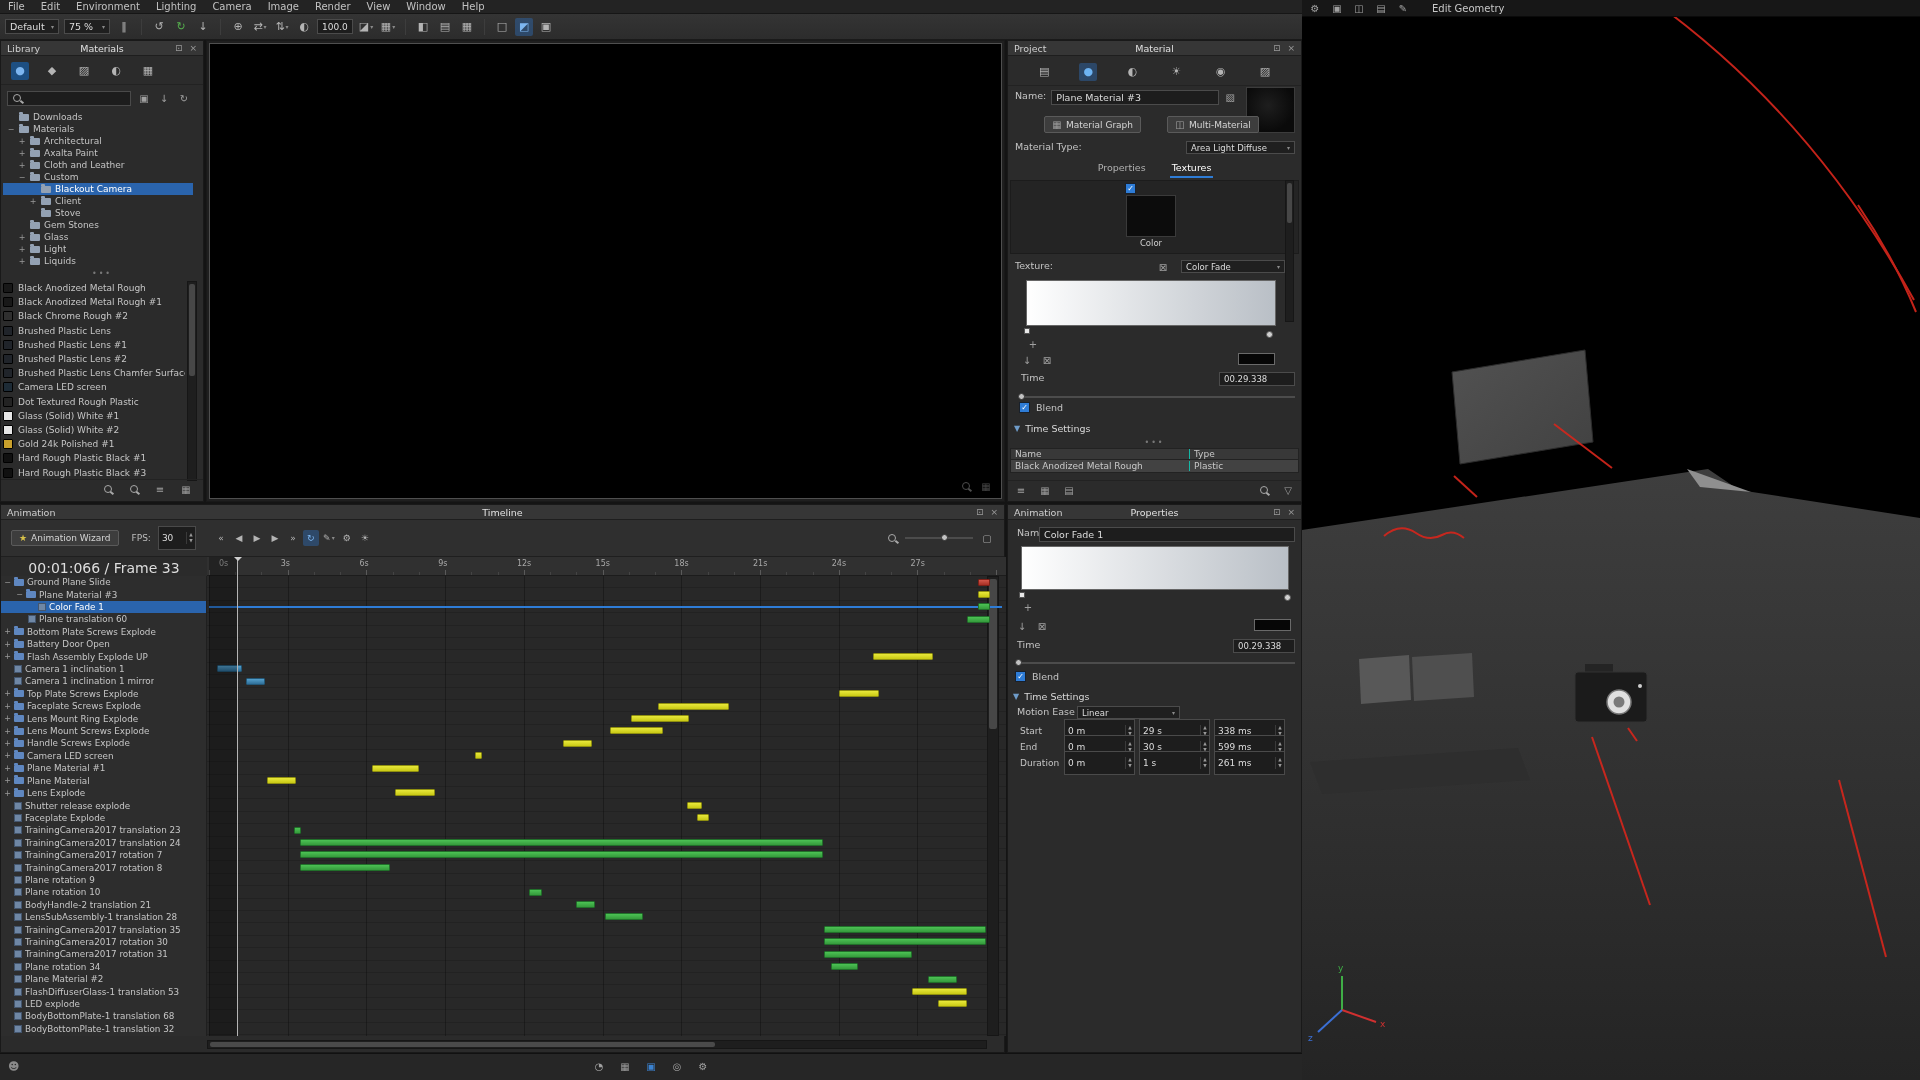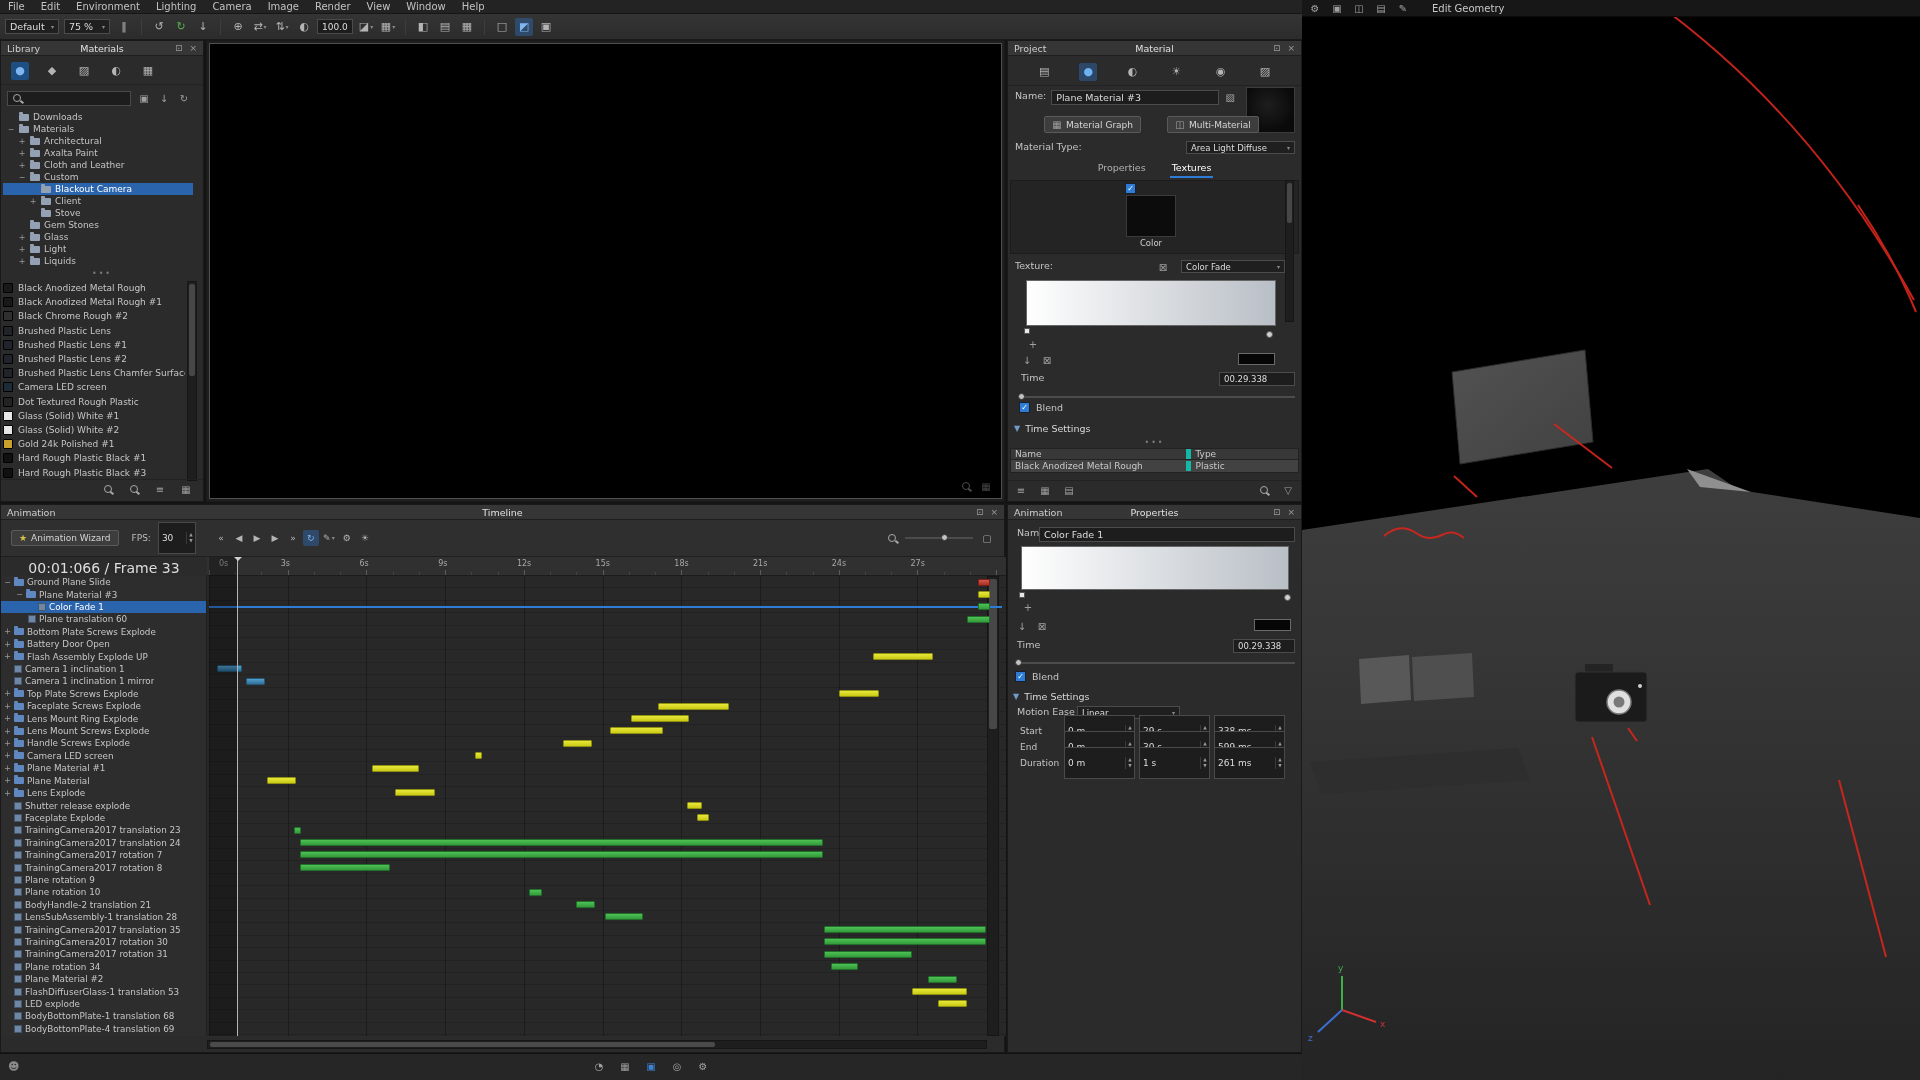--- a/index.html
+++ b/index.html
@@ -72,21 +72,21 @@
 .gdot{position:absolute;width:7px;height:7px;border-radius:50%;background:#d0d0d0;border:1px solid #555}
 .slidertrack{position:absolute;height:2px;background:#4c4c4c}
 .sliderdot{position:absolute;width:7px;height:7px;border-radius:50%;background:#c2c2c2;border:1px solid #333;top:-3px}
 .swatch{position:absolute;background:#060606;border:1px solid #6a6a6a}
 .ts-head{display:flex;align-items:center;gap:5px;font-size:9.5px;color:#d8d8d8}
 .ts-head .tri{color:#6f9cc9;font-size:8px}
 .ptable{position:absolute;left:2px;right:2px;font-size:9px}
 .ptable .th-row{display:flex;background:#383838;border:1px solid #222;height:12px;align-items:center}
 .ptable .td-row{display:flex;background:#424242;border:1px solid #222;border-top:none;height:13px;align-items:center}
 .ptable .c1{flex:1.7;padding:0 4px;overflow:hidden;white-space:nowrap}
-.ptable .c2{flex:1;padding:0 4px;border-left:5px solid #14b8a6}
+.ptable .c2{flex:1;padding:0 4px;border-left:1px solid #14b8a6}
 .proj-bottom{position:absolute;bottom:2px;left:0;right:0;height:19px;display:flex;align-items:center;padding:0 6px;gap:10px;border-top:1px solid #222}
 .spacer{flex:1}
 
 #animation{left:0;top:504px;width:1005px;height:549px}
 #anim-toolbar{position:absolute;top:15px;left:0;right:0;height:37px;display:flex;align-items:center;gap:7px;padding:0 10px;border-bottom:1px solid #1f1f1f;background:#2f2f2f}
 .transport{display:flex;align-items:center;gap:2px}
 .transport .icon{width:16px;height:16px;font-size:9px}
 #tl-timedisplay{position:absolute;left:0;top:55px;width:206px;text-align:center;font-size:14px;color:#dedede}
 #tl-ruler{position:absolute;left:206px;top:52px;width:799px;height:19px;background:#303030;border-bottom:1px solid #1c1c1c;overflow:hidden;font-size:8px;color:#a8a8a8}
 .rlab{position:absolute;top:2px}
@@ -109,21 +109,21 @@
 .sel-line{position:absolute;left:2px;right:4px;top:5px;height:2px;background:#2e7cd6;z-index:2}
 #elapsed-shade{position:absolute;top:52px;height:479px;background:rgba(0,0,0,.28);z-index:5;pointer-events:none}
 #playhead{position:absolute;top:52px;height:479px;width:1px;background:#b5b5b5;z-index:6}
 #playhead::before{content:"";position:absolute;top:0;left:-3px;border:4px solid transparent;border-top-color:#cfcfcf}
 #hscroll{position:absolute;left:206px;top:535px;width:780px;height:9px;background:#1e1e1e;border:1px solid #161616}
 #hthumb{position:absolute;top:1px;height:5px;left:2px;width:505px;background:#4a4a4a;border-radius:2px}
 
 #anim-props{left:1007px;top:504px;width:295px;height:549px}
 .trow2{display:flex;align-items:center;height:16px;font-size:9px;color:#c4c4c4;padding-left:12px;gap:4px}
 .tlab{width:40px}
-.spin{width:71px;height:32px;background:#1d1d1d;border:1px solid #4a4a4a;display:flex;align-items:center}
+.spin{width:71px;height:24px;background:#1d1d1d;border:1px solid #4a4a4a;display:flex;align-items:center}
 .sval{flex:1;font-size:9px;padding-left:3px;color:#ddd}
 .steppers{width:9px;border-left:1px solid #3a3a3a;display:flex;flex-direction:column;align-items:center}
 .steppers span{font-size:4.5px;line-height:6px;color:#999}
 
 #statusbar{position:absolute;left:0;top:1053px;width:1302px;height:27px;background:#262626;border-top:1px solid #111}
 #sb-center{position:absolute;left:0;right:0;top:5px;display:flex;justify-content:center;gap:12px}
 #sb-user{position:absolute;left:8px;top:6px;font-size:11px;color:#8a8a8a}
 
 #viewport3d{position:absolute;left:1302px;top:0;width:618px;height:1080px;background:#000}
 #v3d-header{position:absolute;top:0;left:0;right:0;height:17px;background:#171717;display:flex;align-items:center;gap:8px;padding:0 6px;font-size:10px;color:#c8c8c8;border-bottom:1px solid #0a0a0a;z-index:4}
@@ -851,21 +851,21 @@
           <span class="lbl">LED explode</span>
         </div>
         <div class="tl-nrow" style="padding-left: 3px;">
           <span class="exp"></span>
           <span class="clip"></span>
           <span class="lbl">BodyBottomPlate-1 translation 68</span>
         </div>
         <div class="tl-nrow" style="padding-left: 3px;">
           <span class="exp"></span>
           <span class="clip"></span>
-          <span class="lbl">BodyBottomPlate-4 translation 69</span>
+          <span class="lbl">BodyBottomPlate-1 translation 32</span>
         </div>
       </div>
     <div id="tl-lanes">
         <div class="tl-lane">
           <div class="bar r" style="left: 770.832px; width: 11.808px;"></div>
         </div>
         <div class="tl-lane">
           <div class="bar y" style="left: 770.832px; width: 11.808px;"></div>
         </div>
         <div class="tl-lane">

